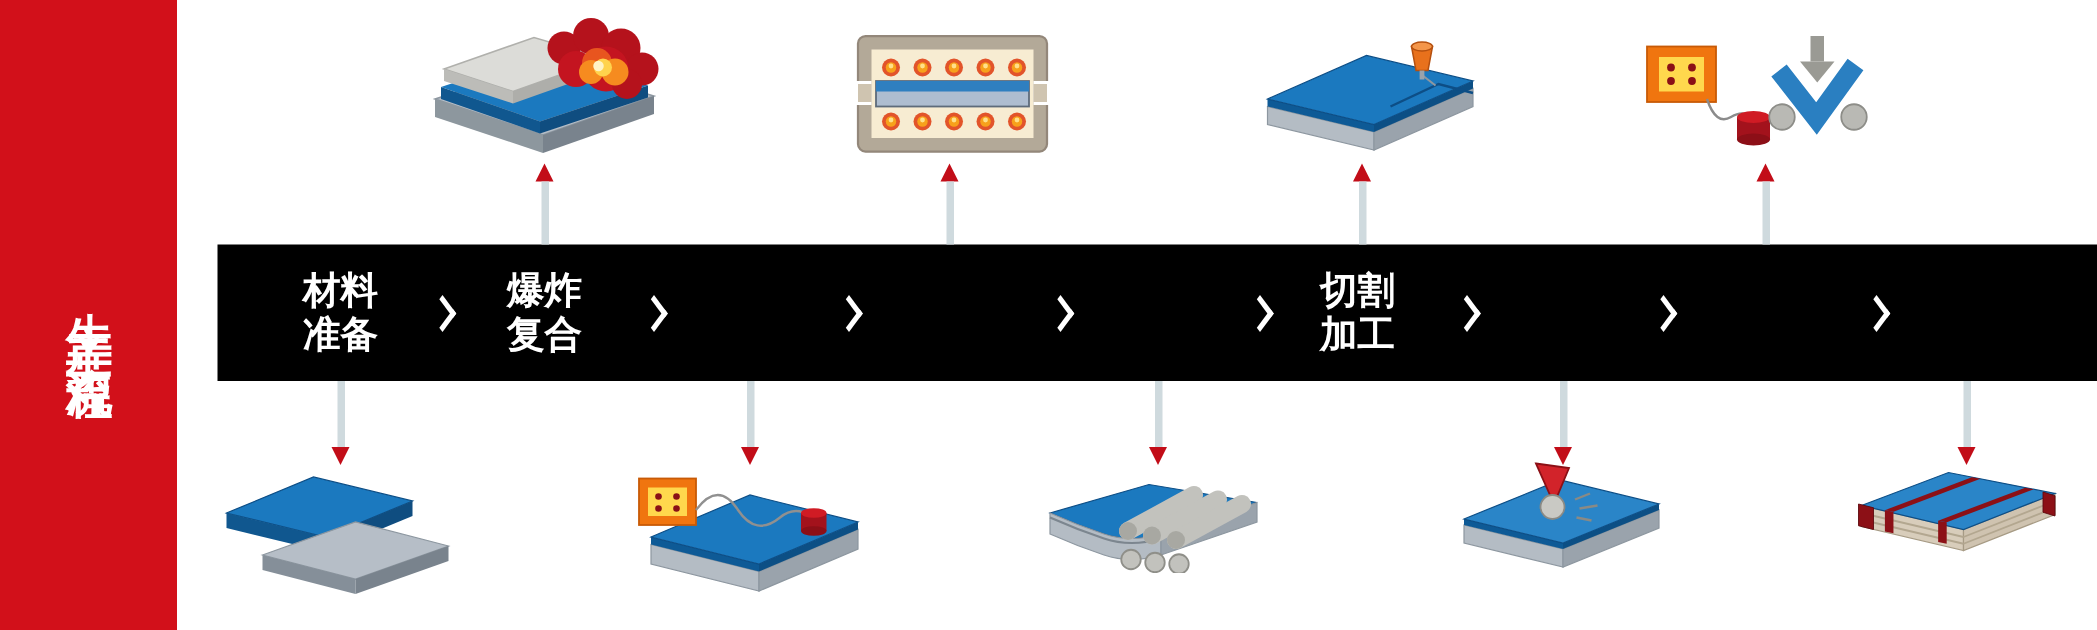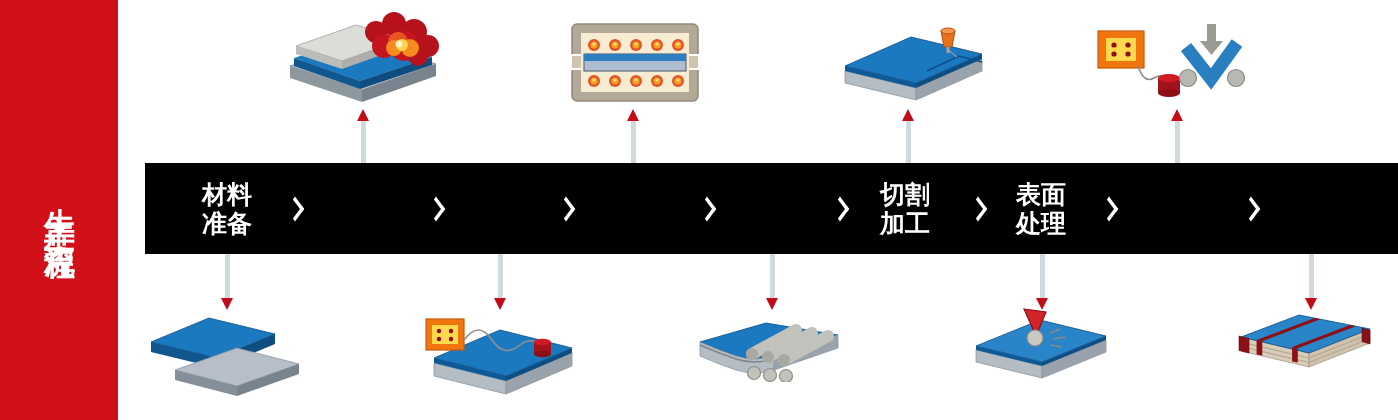--- a/index.html
+++ b/index.html
@@ -60,43 +60,43 @@
   </div>
 
   <div class="band">
     <div class="step" style="left:82px">
       <span>材料</span>
       <span>准备</span>
     </div>
     <div class="chev" style="left:150px">
         <i></i>
       </div>
+    <div class="step" style="left:218px">
+      <span>爆炸</span>
+      <span>复合</span>
+    </div>
     <div class="chev" style="left:291px">
         <i></i>
       </div>
     <div class="chev" style="left:421px">
         <i></i>
       </div>
     <div class="chev" style="left:562px">
         <i></i>
       </div>
     <div class="chev" style="left:695px">
         <i></i>
       </div>
     <div class="step" style="left:760px">
       <span>切割</span>
       <span>加工</span>
     </div>
     <div class="chev" style="left:833px">
         <i></i>
       </div>
-    <div class="step" style="left:896px">
-      <span>表面</span>
-      <span>处理</span>
-    </div>
     <div class="chev" style="left:964px">
         <i></i>
       </div>
     <div class="chev" style="left:1106px">
         <i></i>
       </div>
   </div>
 
   <div class="connector top" style="left:363px">
       <div class="arrow-up"></div>

